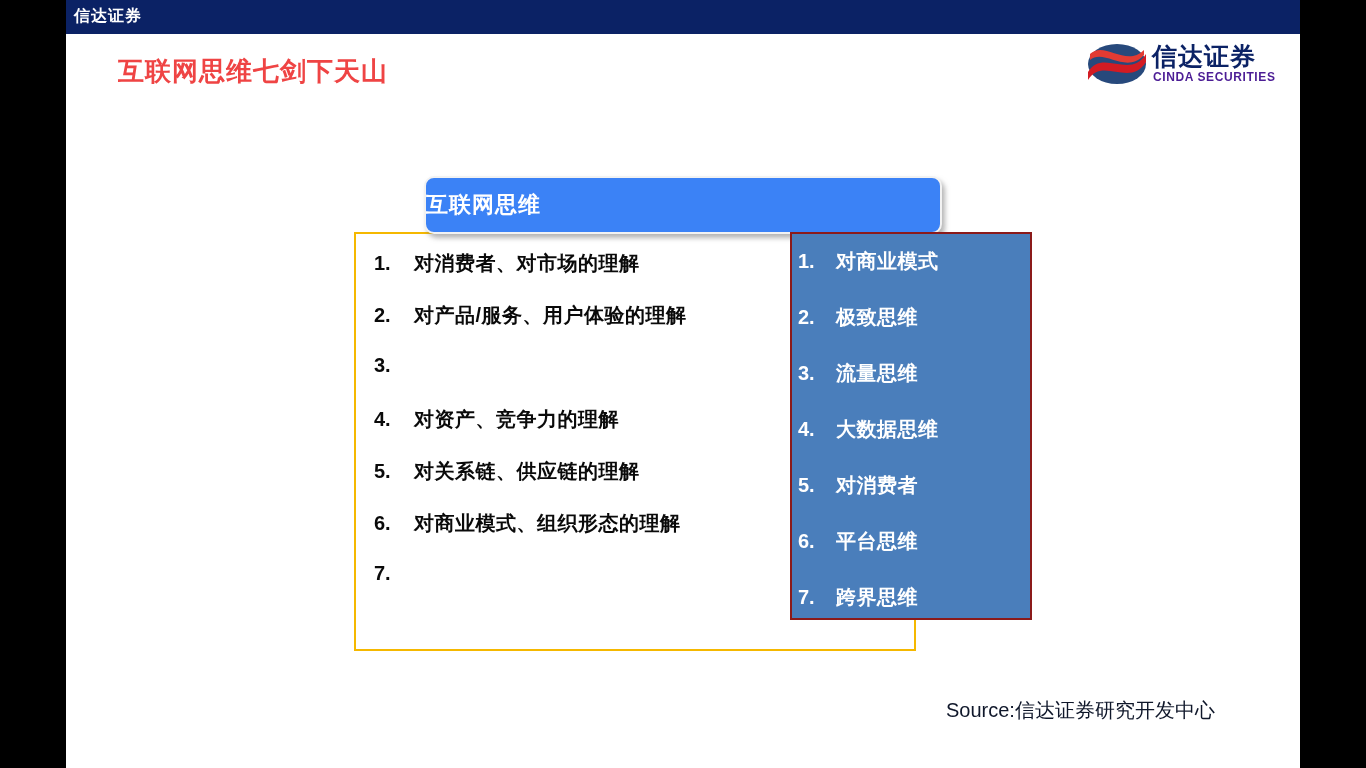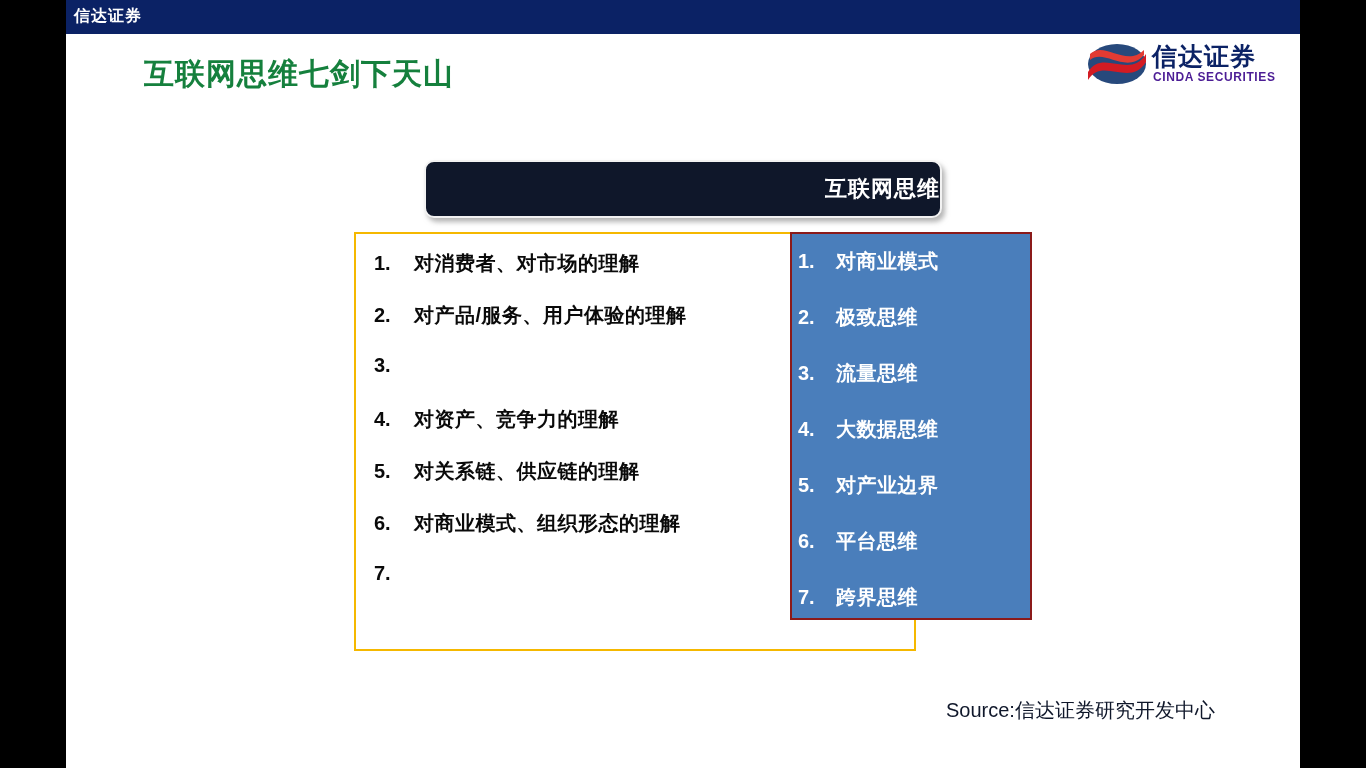--- a/index.html
+++ b/index.html
@@ -31,26 +31,25 @@
     color:#ffffff;
     font-size:16px;
     font-weight:bold;
     letter-spacing:1px;
   }
 
   
   #page-title {
     position:absolute;
     left:52px; top:54px;
-    font-size:30px;
-    font-weight:bold;
-    color:#15803d;
+    font-size:26px;
+    font-weight:bold;
+    color:#ef4444;
     letter-spacing:1px;
     white-space:nowrap;
-    margin-left:26px;
   }
 
   
   #logo {
     position:absolute;
     right:22px; top:40px;
     width:192px; height:50px;
   }
   #logo-mark { position:absolute; left:0; top:2px; width:62px; height:44px; }
   #logo-cn {
@@ -62,27 +61,27 @@
   #logo-en {
     position:absolute; left:67px; top:30px;
     font-size:12px; font-weight:bold;
     color:#4c1d95; letter-spacing:0.6px;
     white-space:nowrap;
   }
 
   
   #concept-box {
     position:absolute;
-    left:358px; top:160px;
+    left:358px; top:176px;
     width:518px; height:58px;
-    background:#0f172a;
+    background:#3b82f6;
     border:2px solid #f2f2f2;
     border-radius:10px;
     box-shadow:3px 4px 5px rgba(120,120,120,0.55);
-    display:flex; align-items:center; justify-content:flex-end;
+    display:flex; align-items:center; justify-content:flex-start;
   }
   #concept-box-label {
     color:#ffffff;
     font-size:22px;
     font-weight:bold;
     letter-spacing:1px;
   }
 
   
   #left-panel {
@@ -213,21 +212,21 @@
     <div class="right-item">
       <span class="num">3.</span>
       <span class="txt">流量思维</span>
     </div>
     <div class="right-item">
       <span class="num">4.</span>
       <span class="txt">大数据思维</span>
     </div>
     <div class="right-item">
       <span class="num">5.</span>
-      <span class="txt">对产业边界</span>
+      <span class="txt">对消费者</span>
     </div>
     <div class="right-item">
       <span class="num">6.</span>
       <span class="txt">平台思维</span>
     </div>
     <div class="right-item">
       <span class="num">7.</span>
       <span class="txt">跨界思维</span>
     </div>
   </div>

